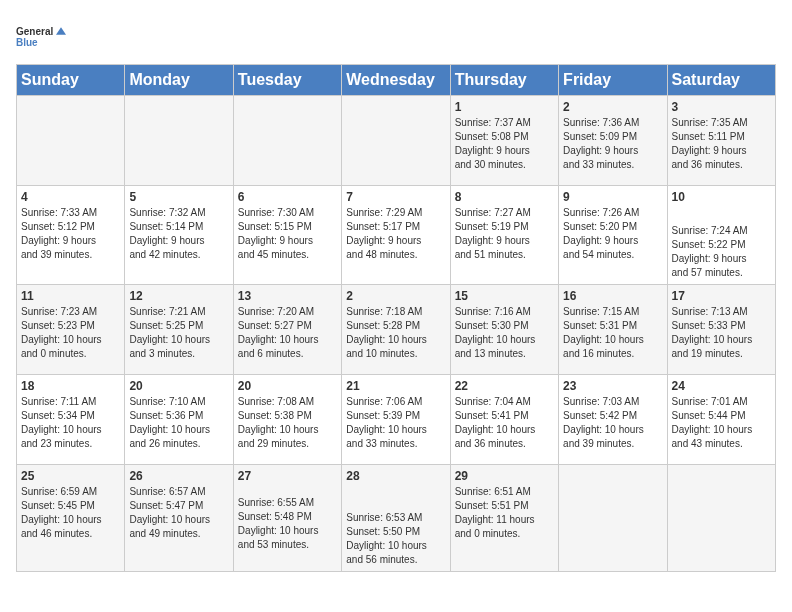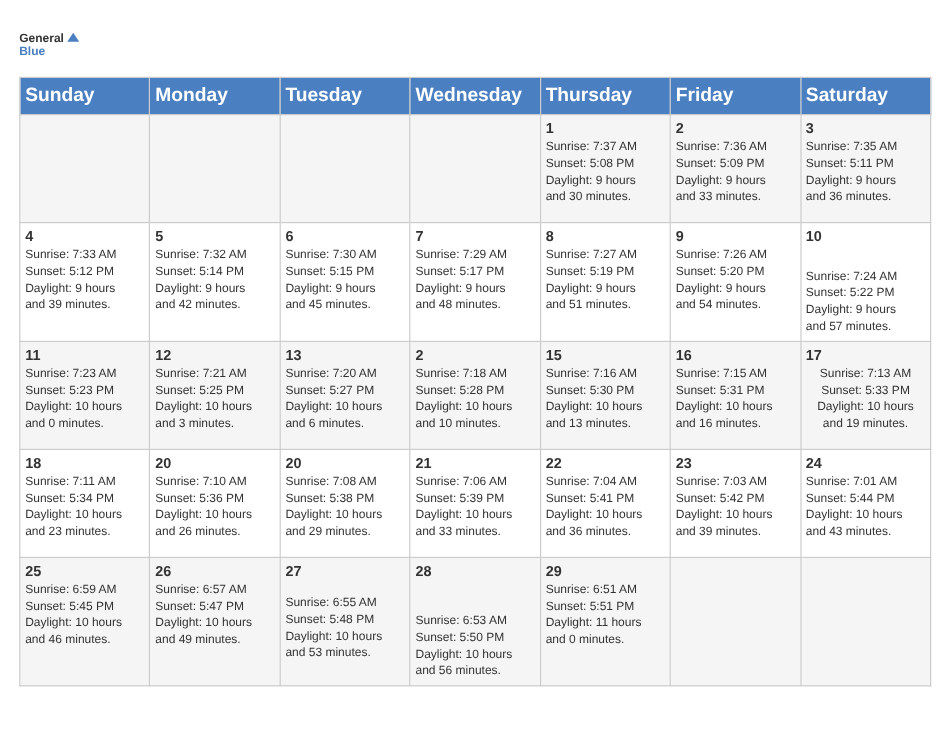--- a/index.html
+++ b/index.html
@@ -217,21 +217,21 @@
         </td>
         <td>
           <span class="day-num">16</span>
           <div class="day-info" style="white-space: pre-line;">Sunrise: 7:15 AM
 Sunset: 5:31 PM
 Daylight: 10 hours
 and 16 minutes.</div>
         </td>
         <td>
           <span class="day-num">17</span>
-          <div class="day-info" style="white-space: pre-line; text-align: center;">Sunrise: 7:13 AM
+          <div class="day-info" style="white-space: pre-line;">Sunrise: 7:13 AM
 Sunset: 5:33 PM
 Daylight: 10 hours
 and 19 minutes.</div>
         </td>
       </tr>
       <tr>
         <td>
           <span class="day-num">18</span>
           <div class="day-info" style="white-space: pre-line;">Sunrise: 7:11 AM
 Sunset: 5:34 PM

